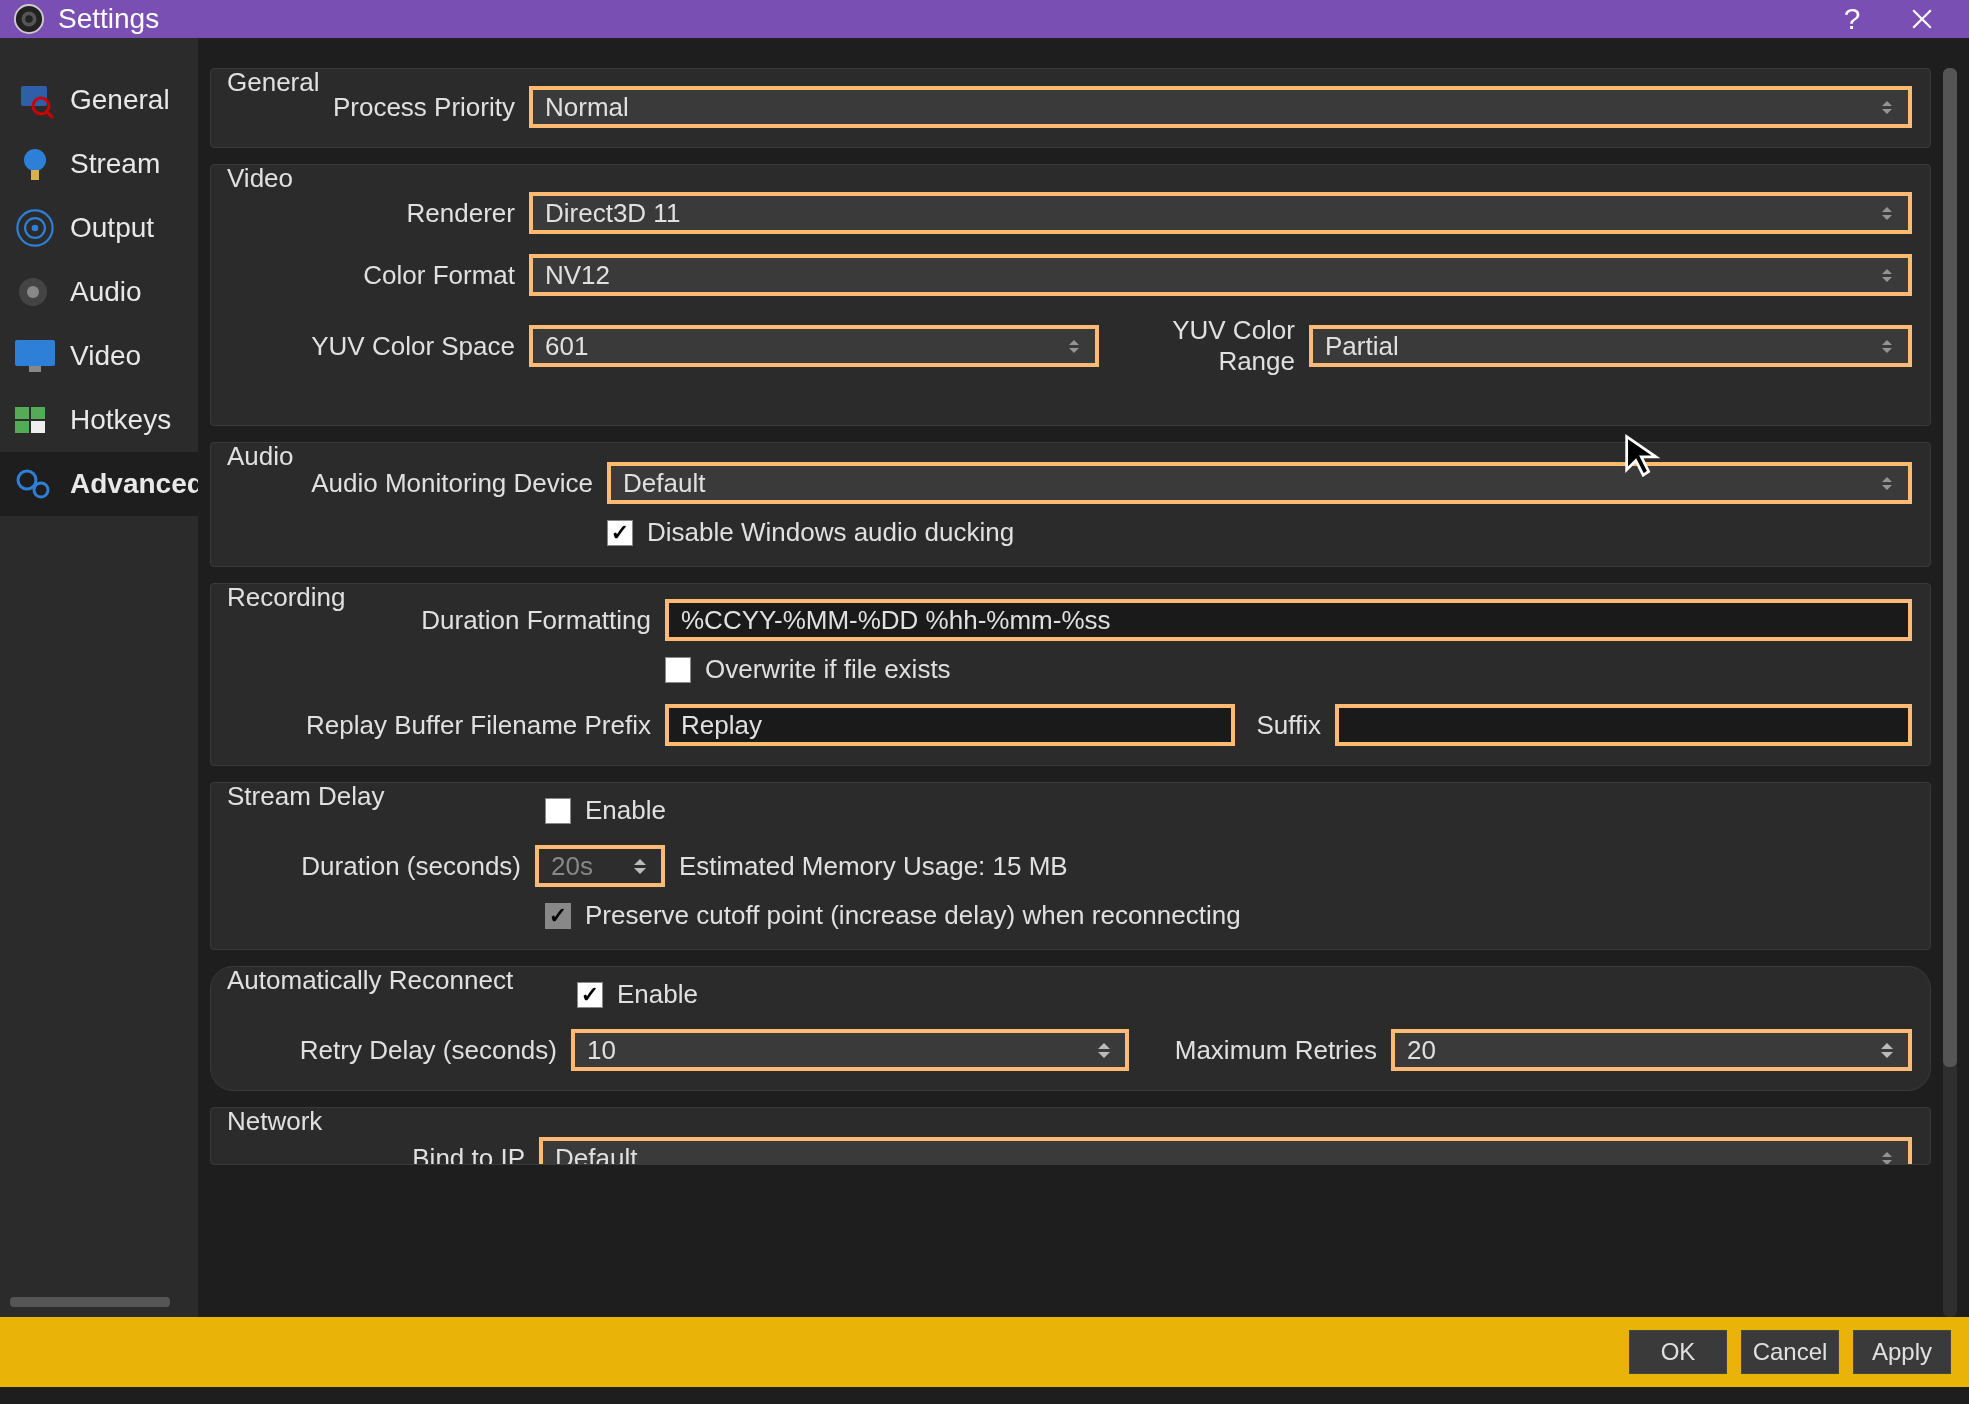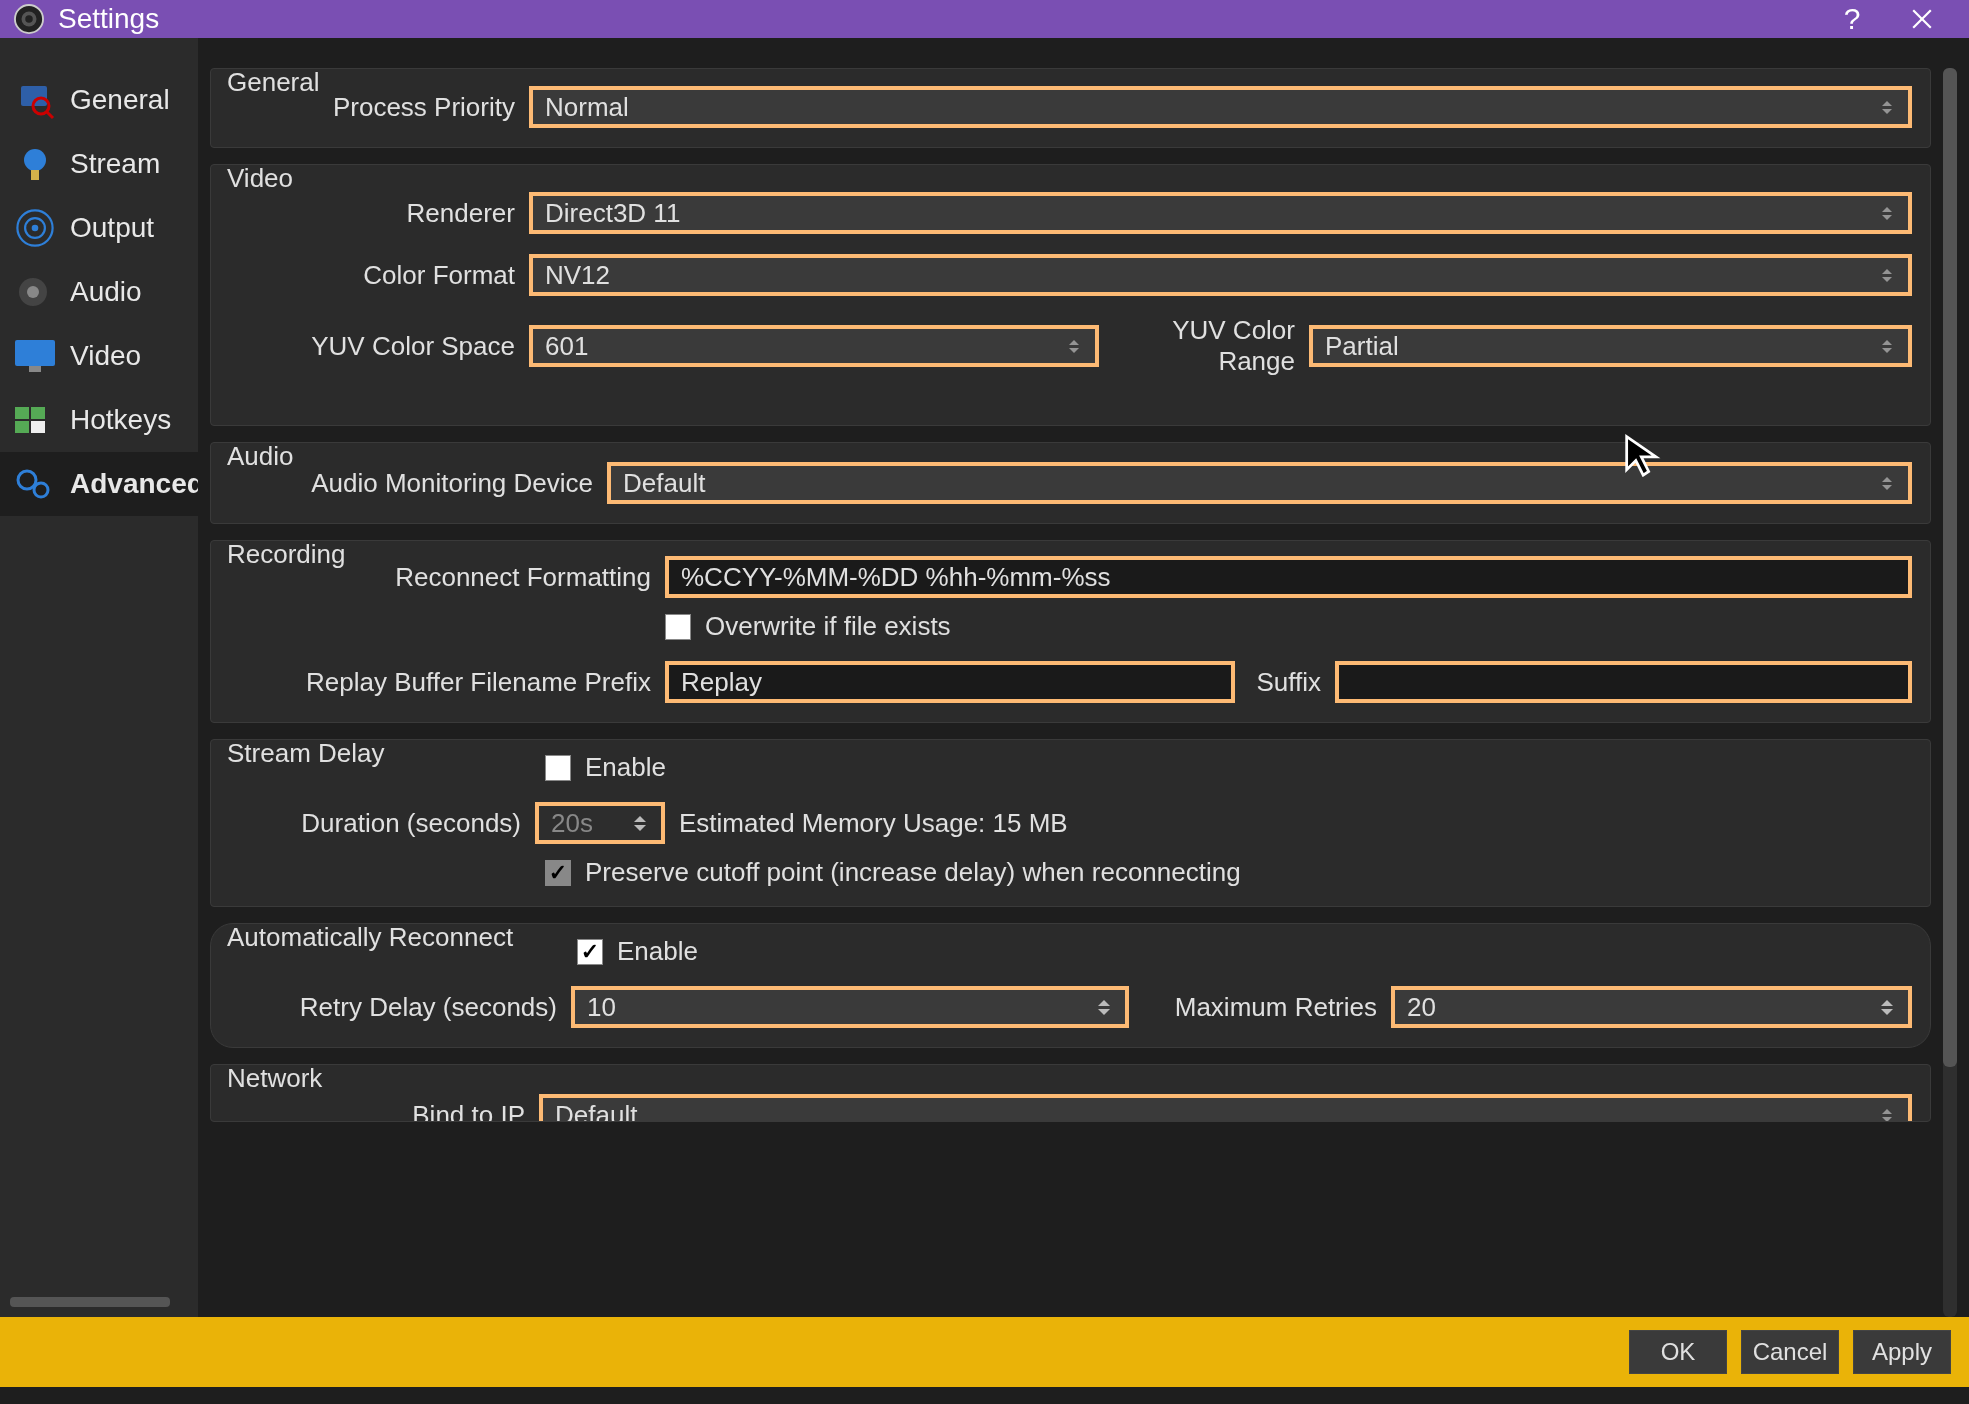--- a/index.html
+++ b/index.html
@@ -191,26 +191,30 @@
 
       <div class="group" style="padding-top:12px;">
         <span class="group-title">Audio</span>
         <div class="row">
           <div class="lbl" style="width:378px;">Audio Monitoring Device</div>
           <div class="select" style="flex:1;">
             <span>Default</span>
               <span class="select-arrow"></span>
           </div>
         </div>
+        <div class="cb-row" style="margin-left:378px;">
+          <span class="checkbox checked"></span>
+          <span class="cb-label">Disable Windows audio ducking</span>
+        </div>
       </div>
 
       <div class="group" style="padding-top:8px;">
         <span class="group-title">Recording</span>
         <div class="row">
-          <div class="lbl" style="width:436px;">Reconnect Formatting</div>
+          <div class="lbl" style="width:436px;">Duration Formatting</div>
           <div class="input input-dark" style="flex:1;">
             <span>%CCYY-%MM-%DD %hh-%mm-%ss</span>
           </div>
         </div>
         <div class="cb-row" style="margin-left:436px;">
           <span class="checkbox"></span>
           <span class="cb-label">Overwrite if file exists</span>
         </div>
         <div class="row">
           <div class="lbl" style="width:436px;">Replay Buffer Filename Prefix</div>

